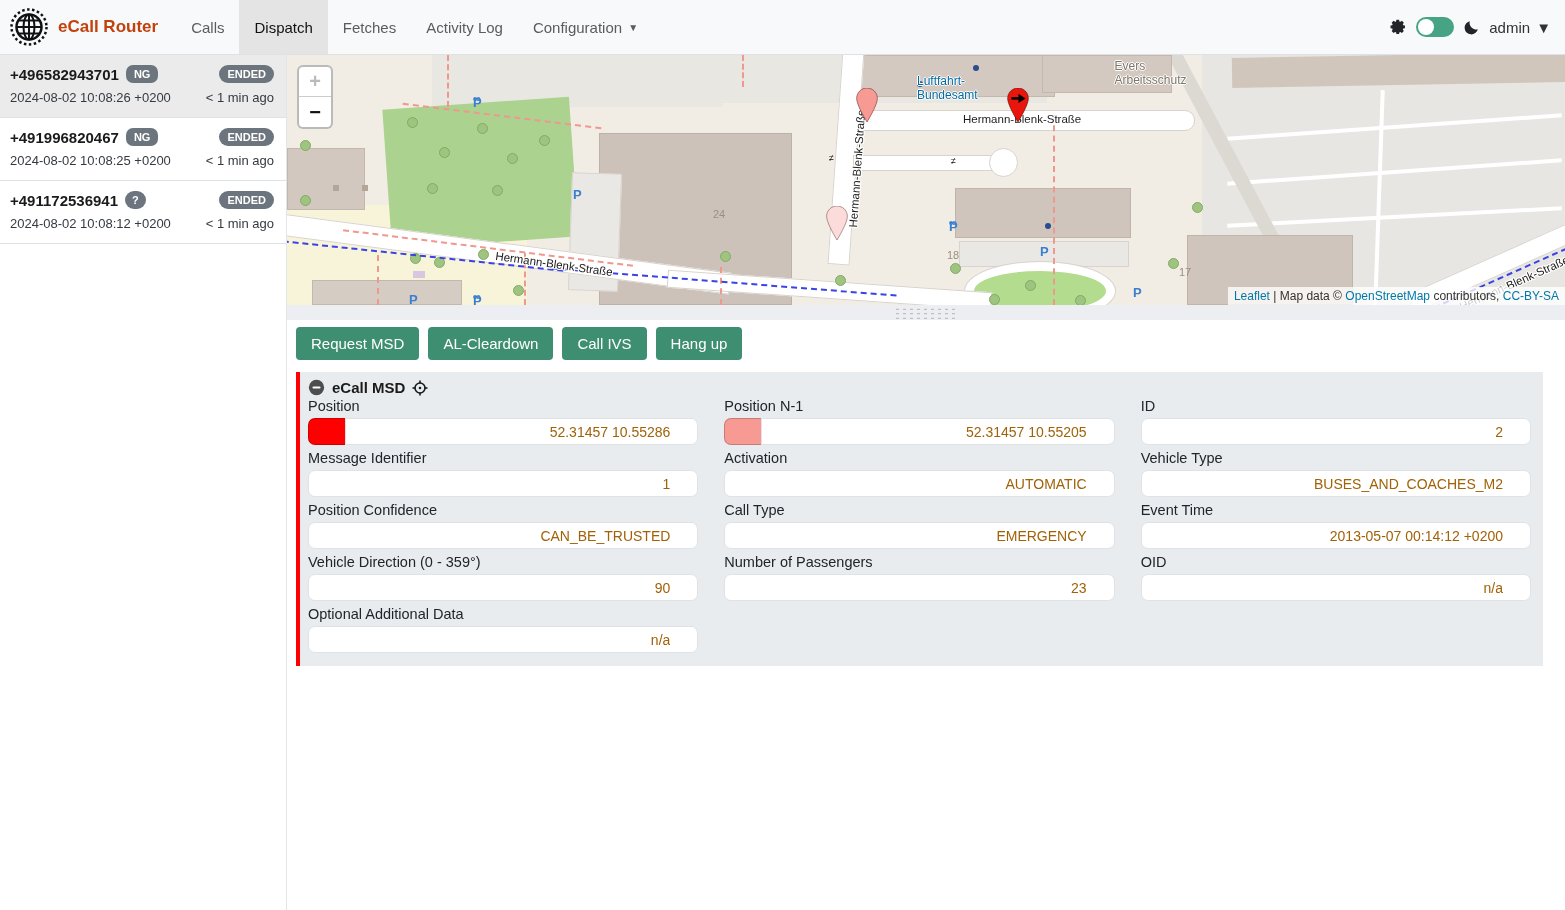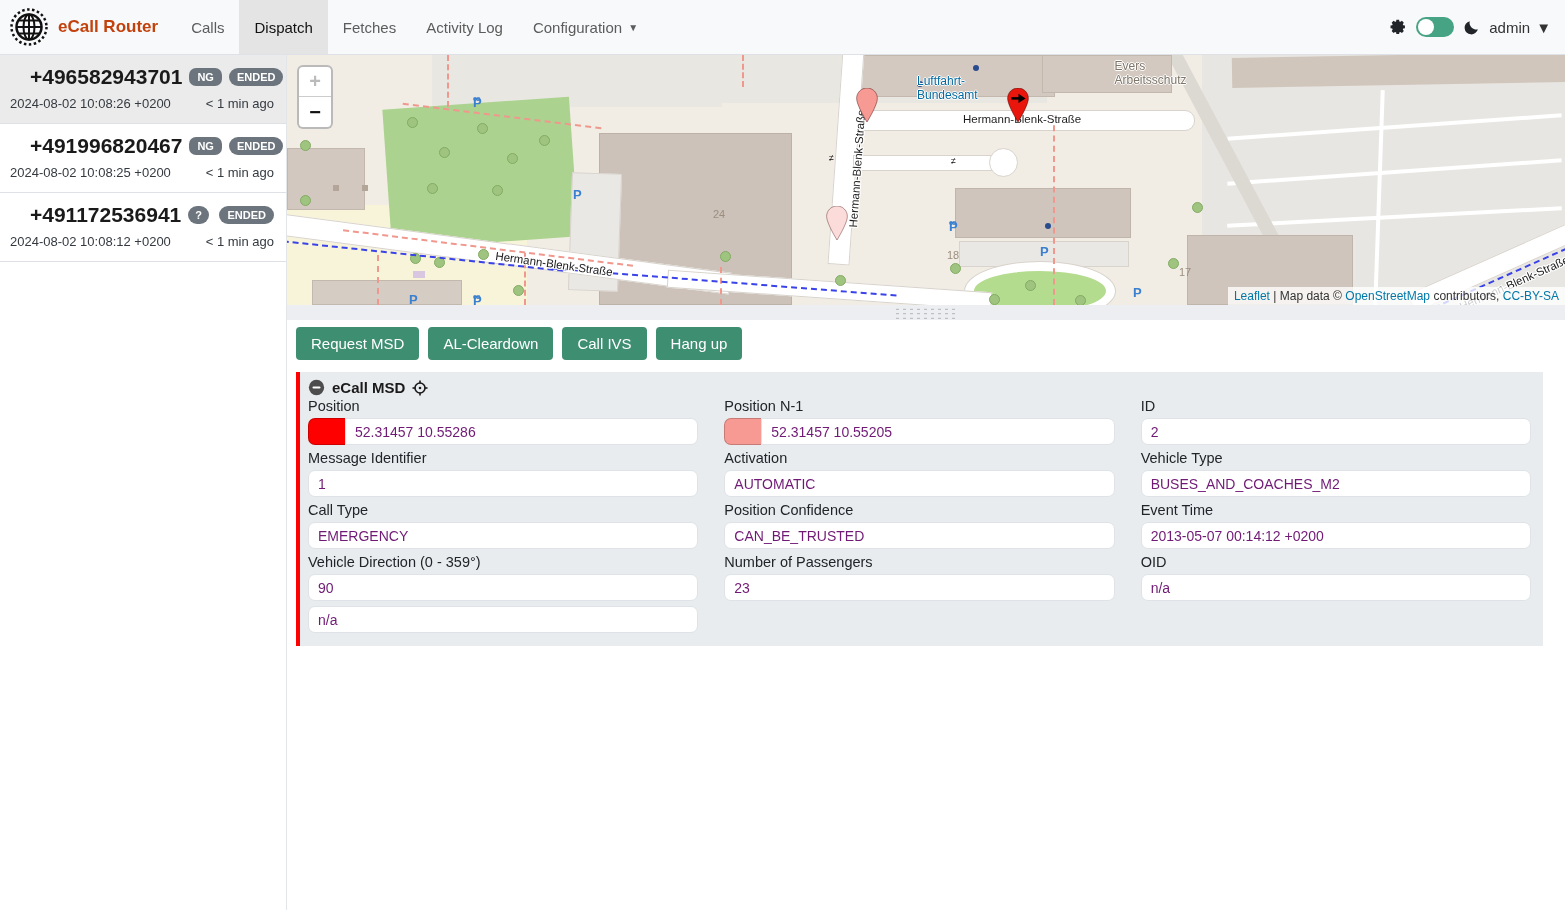--- a/index.html
+++ b/index.html
@@ -17,21 +17,21 @@
   .toggle { width:38px; height:20px; border-radius:10px; background:#46a383; position:relative; cursor:pointer; }
   .toggle-knob { position:absolute; left:2px; top:2px; width:16px; height:16px; border-radius:50%; background:#fff; }
   .admin-menu { display:flex; align-items:center; gap:6px; font-size:15px; color:#333; cursor:pointer; }
 
   
   .main-row { display:flex; height:855px; }
   .sidebar { width:287px; border-right:1px solid #e3e6e9; background:#fff; flex-shrink:0; }
   .call-item { padding:10px 12px 12px 10px; border-bottom:1px solid #dee2e6; cursor:pointer; }
   .call-item.selected { background:#ebebeb; }
   .call-row1 { display:flex; align-items:center; gap:7px; margin-bottom:7px; }
-  .call-number { font-size:21px; font-weight:bold; color:#1a1a1a;margin-left:20px; }
+  .call-number { font-size:15px; font-weight:bold; color:#1a1a1a; }
   .badge { background:#6c757d; color:#fff; font-size:11px; font-weight:bold; padding:3px 8px; border-radius:7px; }
   .badge.q { padding:3px 7px; border-radius:9px; }
   .badge.ended { margin-left:auto; border-radius:9px; }
   .call-row2 { display:flex; justify-content:space-between; font-size:13px; color:#343a40; }
 
   .content { flex:1; display:flex; flex-direction:column; background:#fff; }
 
   
   .map { position:relative; height:250px; background:#f1ede4; overflow:hidden; cursor:grab; }
   .map * { position:absolute; }
@@ -68,21 +68,21 @@
   .btn-row { display:flex; gap:9px; margin:7px 0 0 9px; }
   .btn { background:#3e8e72; color:#fff; border:none; font-size:15px; font-family:inherit; padding:8px 15px; border-radius:4px; cursor:pointer; }
 
   
   .msd { margin:12px 22px 0 9px; background:#e9ecef; border-left:4px solid #ff0000; padding:7px 12px 13px 8px; }
   .msd-head { display:flex; align-items:center; gap:7px; margin-bottom:2px; }
   .msd-title { font-size:15px; font-weight:bold; color:#1a1a1a; }
   .grid { display:grid; grid-template-columns:repeat(3,1fr); column-gap:26px; row-gap:5px; }
   .cell.full { grid-column:1 / -1; }
   .flab { font-size:14.5px; color:#212529; margin-bottom:4px; }
-  .fi { width:100%; height:27px; border:1px solid #dfe3e7; border-radius:7px; background:#fff; font-size:14px; font-family:inherit; color:#701a75; padding:0 9px; }
+  .fi { width:100%; height:27px; border:1px solid #dfe3e7; border-radius:7px; background:#fff; font-size:14px; font-family:inherit; color:#a16207; padding:0 27px;text-align:right; }
   .igroup { display:flex; }
   .swatch { width:37px; height:27px; border-radius:7px 0 0 7px; border:1px solid rgba(0,0,0,0.2); border-right:none; flex-shrink:0; }
   .igroup .fi { border-radius:0 7px 7px 0; }
 </style>
 </head>
 <body>
 
 <div class="navbar">
   <div class="brand">
     <svg width="38" height="38" viewBox="0 0 38 38">
@@ -355,44 +355,45 @@
         <div class="cell">
           <div class="flab">Activation</div>
           <input class="fi" readonly="" value="AUTOMATIC" style="">
         </div>
 
         <div class="cell">
           <div class="flab">Vehicle Type</div>
           <input class="fi" readonly="" value="BUSES_AND_COACHES_M2" style="">
         </div>
         <div class="cell">
+          <div class="flab">Position Confidence</div>
+          <input class="fi" readonly="" value="CAN_BE_TRUSTED" style="">
+        </div>
+        <div class="cell">
           <div class="flab">Call Type</div>
           <input class="fi" readonly="" value="EMERGENCY" style="">
         </div>
-        <div class="cell">
-          <div class="flab">Position Confidence</div>
-          <input class="fi" readonly="" value="CAN_BE_TRUSTED" style="">
-        </div>
 
         <div class="cell">
           <div class="flab">Event Time</div>
           <input class="fi" readonly="" value="2013-05-07 00:14:12 +0200" style="">
         </div>
         <div class="cell">
           <div class="flab">Vehicle Direction (0 - 359°)</div>
           <input class="fi" readonly="" value="90" style="">
         </div>
 
         <div class="cell">
           <div class="flab">Number of Passengers</div>
           <input class="fi" readonly="" value="23" style="">
         </div>
         <div class="cell">
           <div class="flab">OID</div>
           <input class="fi" readonly="" value="n/a" style="">
         </div>
         <div class="cell">
+          <div class="flab">Optional Additional Data</div>
           <input class="fi" readonly="" value="n/a" style="">
         </div>
       </div>
     </div>
   </div>
 </div>
 
 </body></html>

